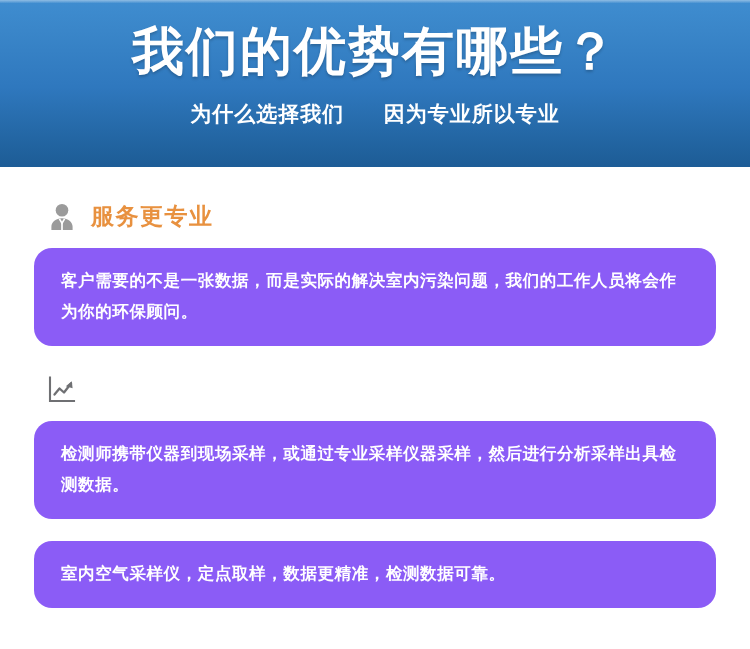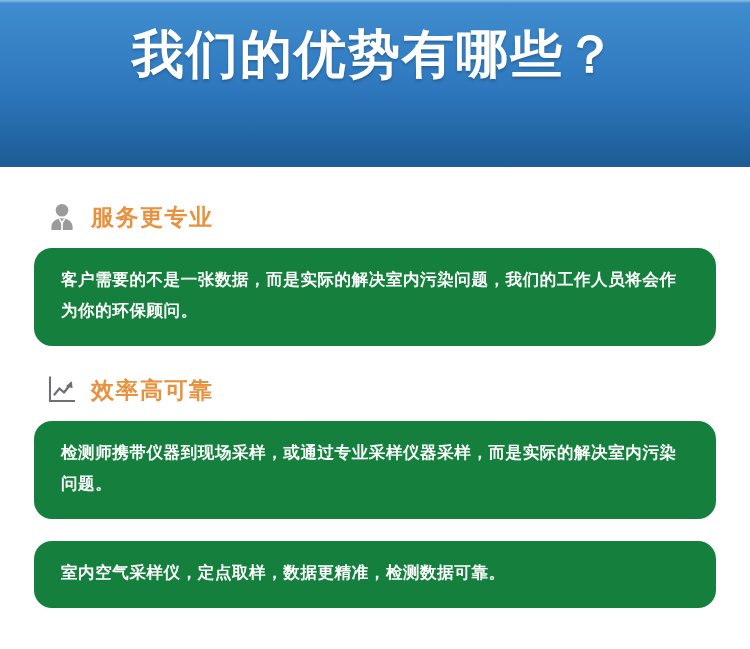--- a/index.html
+++ b/index.html
@@ -31,22 +31,22 @@
     background: linear-gradient(to bottom, rgba(255,255,255,0.42), rgba(255,255,255,0.06));
     pointer-events: none;
   }
   .banner-inner {
     position: absolute;
     left: 0; right: 0;
     top: 0;
     text-align: center;
   }
   .banner-title {
-    margin: 9px;
-    padding-top: 12px;
+    margin: 0;
+    padding-top: 18px;
     font-size: 52px;
     line-height: 66px;
     font-weight: bold;
     color: #ffffff;
     letter-spacing: 2px;
     text-shadow: 0 2px 3px rgba(0,0,0,0.22);
     white-space: nowrap;
   }
   .banner-subtitle {
     margin: 0;
@@ -92,49 +92,54 @@
   .head-icon svg {
     display: block;
   }
   .head-label {
     font-size: 23px;
     line-height: 26px;
     font-weight: bold;
     color: #e8913f;
     letter-spacing: 1.5px;
     white-space: nowrap;
+    font-family: Liberation Serif, serif;
   }
 
   .callout {
     margin: 9px 34px 0 34px;
-    background: #15803d;
+    background: #8b5cf6;
     border-radius: 18px;
     color: #ffffff;
     box-sizing: border-box;
     padding: 17px 27px 19px 27px;
-    font-family: Liberation Mono, monospace;
   }
   .callout p {
     margin: 0;
     font-size: 16.5px;
     line-height: 31px;
     font-weight: bold;
     letter-spacing: 0.6px;
     color: #ffffff;
   }
   .section + .section {
     margin-top: 22px;
   }
 </style>
 </head>
 <body>
 
 <div class="banner">
   <div class="banner-inner">
     <h1 class="banner-title">我们的优势有哪些？</h1>
+    <div class="banner-subtitle">
+      <span>为什么选择我们</span>
+      <span class="subtitle-gap"></span>
+      <span>因为专业所以专业</span>
+    </div>
   </div>
 </div>
 
 <div class="content">
 
   <div class="section">
     <div class="section-head">
       <span class="head-icon">
         <svg width="34" height="34" viewBox="0 0 34 34" aria-hidden="true">
           <circle cx="17" cy="10.2" r="6.3" fill="#9b9b9b"></circle>
@@ -152,24 +157,23 @@
 
   <div class="section">
     <div class="section-head">
       <span class="head-icon">
         <svg width="32" height="32" viewBox="0 0 32 32" aria-hidden="true">
           <path d="M4 3.5V27h24" fill="none" stroke="#6f7073" stroke-width="2.1" stroke-linecap="square"></path>
           <polyline points="8.5,20.5 13.5,14.5 18,18.5 25,9.5" fill="none" stroke="#6f7073" stroke-width="2.3" stroke-linejoin="round" stroke-linecap="round"></polyline>
           <polygon points="25.8,7.2 26.6,14.2 19.8,12.2" fill="#6f7073"></polygon>
         </svg>
       </span>
-      <span class="head-label">效率高可靠</span>
     </div>
     <div class="callout">
-      <p>检测师携带仪器到现场采样，或通过专业采样仪器采样，而是实际的解决室内污染问题。</p>
+      <p>检测师携带仪器到现场采样，或通过专业采样仪器采样，然后进行分析采样出具检测数据。</p>
     </div>
   </div>
 
   <div class="section">
     <div class="callout">
       <p>室内空气采样仪，定点取样，数据更精准，检测数据可靠。</p>
     </div>
   </div>
 
 </div>

